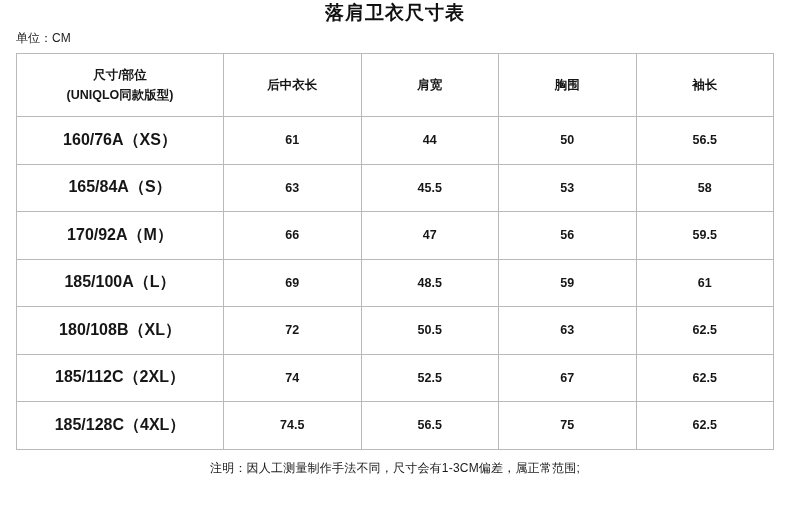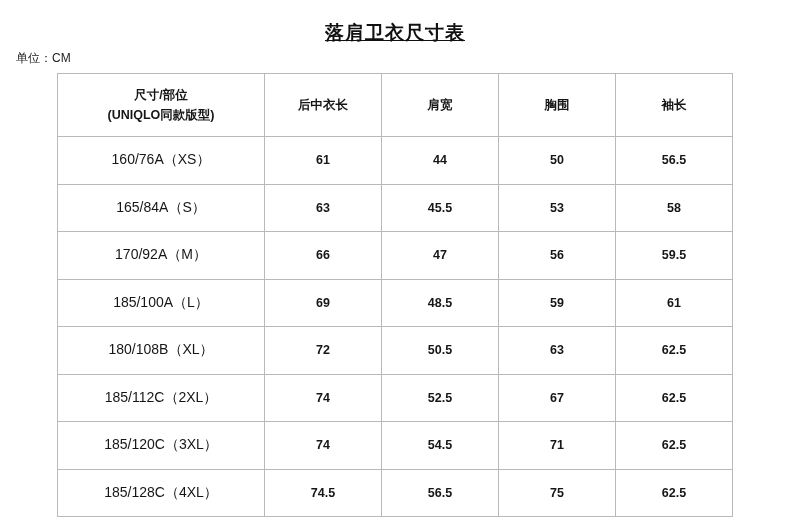--- a/index.html
+++ b/index.html
@@ -19,35 +19,33 @@
     width: 790px;
     height: 520px;
     box-sizing: border-box;
     padding: 0 16px;
   }
   .title {
     text-align: center;
     font-size: 19px;
     font-weight: bold;
     letter-spacing: 1px;
-    padding-top: 20px;
     padding-bottom: 4px;
     color: #111;
-    text-decoration: underline;
   }
   .unit-line {
     text-align: left;
     font-size: 12px;
     padding-right: 22px;
     padding-bottom: 6px;
     color: #222;
   }
   table.size-table {
     border-collapse: collapse;
-    width: 676px;
+    width: 758px;
     margin: 0 auto;
     table-layout: fixed;
   }
   table.size-table th,
   table.size-table td {
     border: 1px solid #b9b9b9;
     text-align: center;
     vertical-align: middle;
     font-size: 12.5px;
     color: #161616;
@@ -60,22 +58,22 @@
     background: #ffffff;
   }
   table.size-table thead th.head-first {
     width: 204px;
   }
   table.size-table tbody td {
     height: 44.5px;
     font-weight: bold;
   }
   table.size-table tbody td.row-head {
-    font-weight: normal;
-    font-size: 14px;
+    font-weight: bold;
+    font-size: 16px;
   }
   .head-first-l1 { display: block; }
   .head-first-l2 { display: block; }
   .note {
     text-align: center;
     font-size: 12px;
     padding-top: 10px;
     color: #1a1a1a;
     letter-spacing: 0.2px;
   }
@@ -139,27 +137,20 @@
         <td>62.5</td>
       </tr>
       <tr>
         <td class="row-head">185/112C（2XL）</td>
         <td>74</td>
         <td>52.5</td>
         <td>67</td>
         <td>62.5</td>
       </tr>
       <tr>
-        <td class="row-head">185/120C（3XL）</td>
-        <td>74</td>
-        <td>54.5</td>
-        <td>71</td>
-        <td>62.5</td>
-      </tr>
-      <tr>
         <td class="row-head">185/128C（4XL）</td>
         <td>74.5</td>
         <td>56.5</td>
         <td>75</td>
         <td>62.5</td>
       </tr>
     </tbody>
   </table>
 
   <div class="note">注明：因人工测量制作手法不同，尺寸会有1-3CM偏差，属正常范围;</div>

